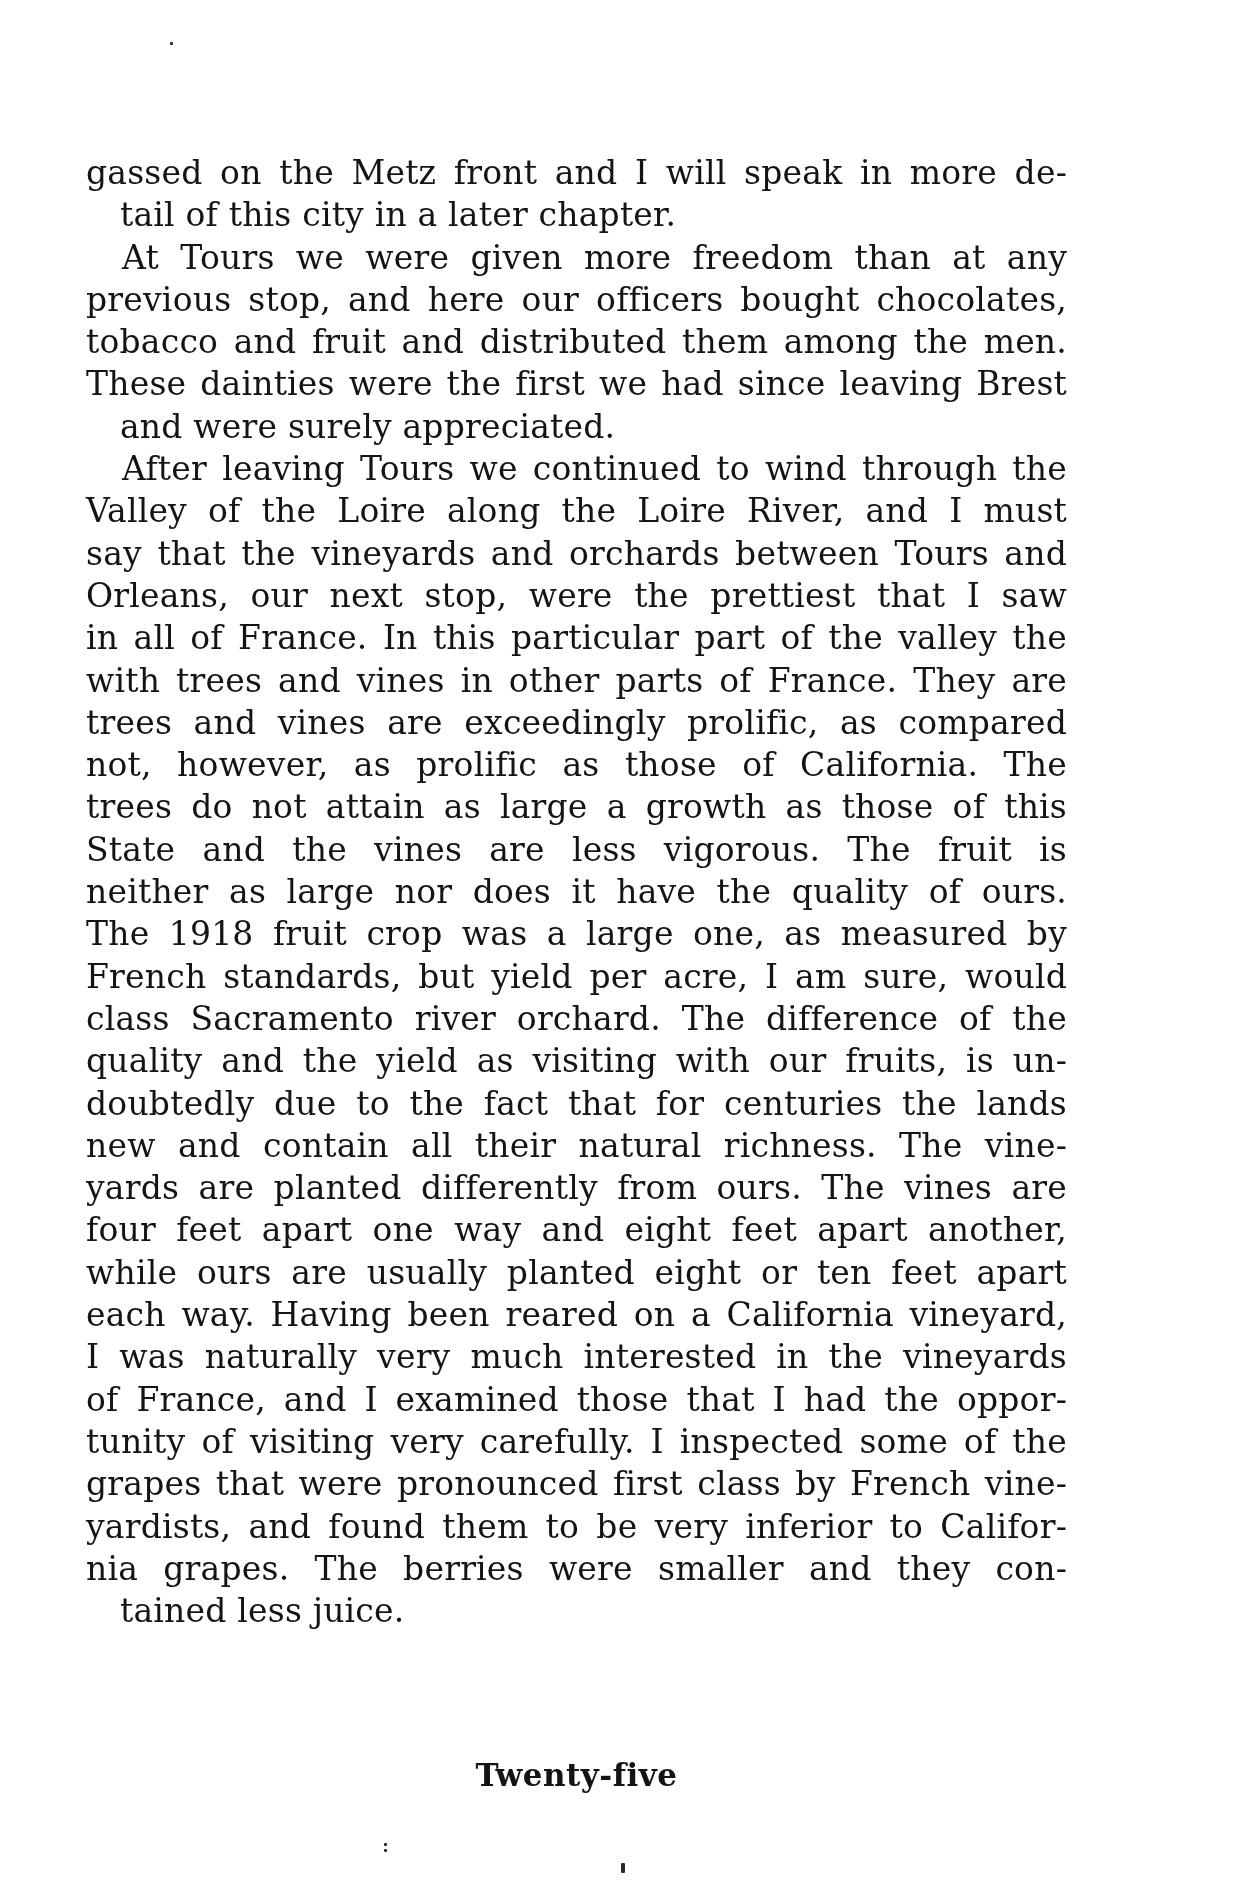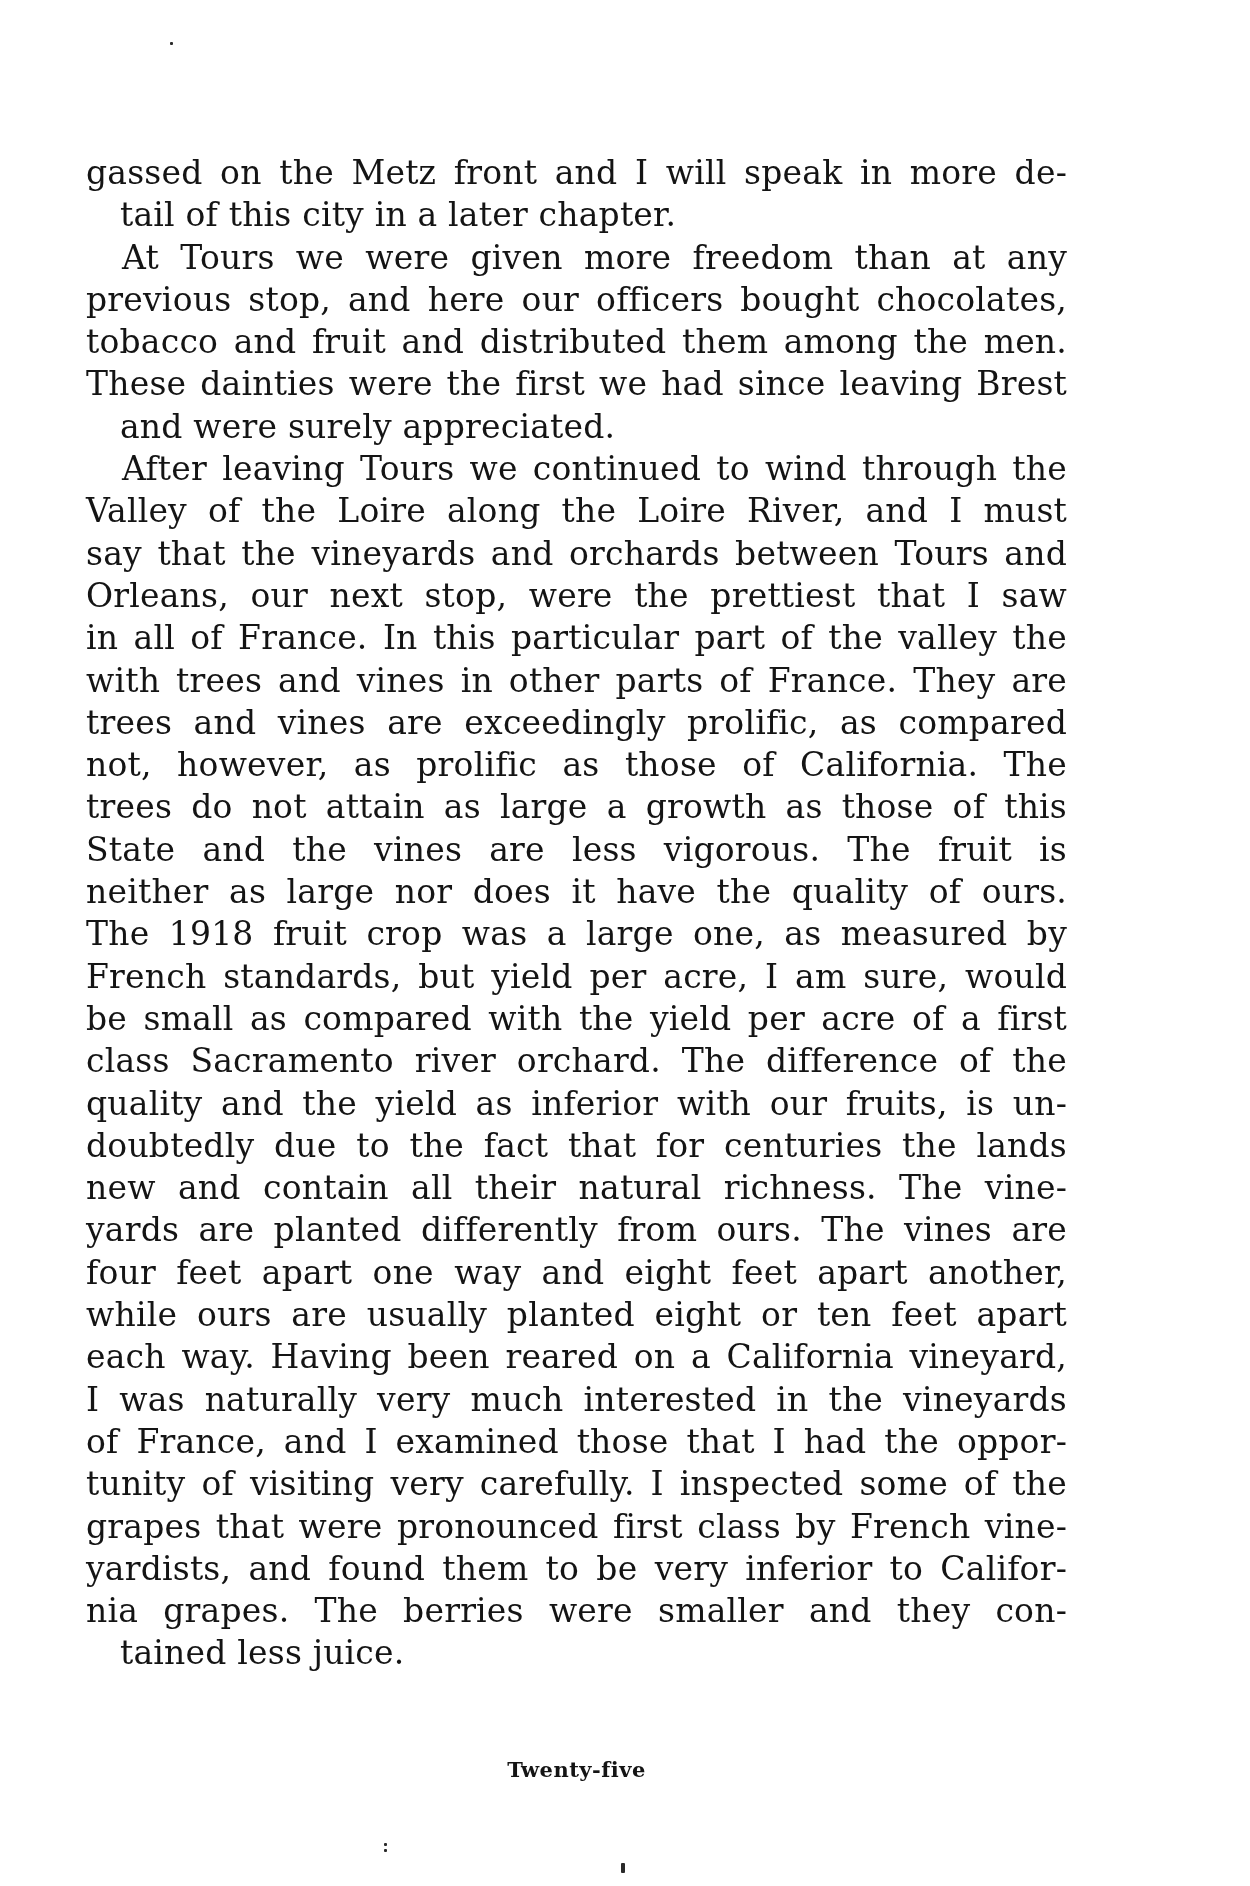--- a/index.html
+++ b/index.html
@@ -44,21 +44,21 @@
   .line.indent {
     text-indent: 36px;
   }
   .folio {
     position: absolute;
     left: 86px;
     top: 1757px;
     width: 981px;
     text-align: center;
     font-weight: bold;
-    font-size: 21px;
+    font-size: 31px;
     letter-spacing: 0.5px;
     color: #141414;
   }
   .speck {
     position: absolute;
     background: #2a2a2a;
     border-radius: 1px;
   }
 </style>
 </head>
@@ -79,23 +79,22 @@
       <div class="line">Orleans, our next stop, were the prettiest that I saw</div>
       <div class="line">in all of France. In this particular part of the valley the</div>
       <div class="line">with trees and vines in other parts of France. They are</div>
       <div class="line">trees and vines are exceedingly prolific, as compared</div>
       <div class="line">not, however, as prolific as those of California. The</div>
       <div class="line">trees do not attain as large a growth as those of this</div>
       <div class="line">State and the vines are less vigorous. The fruit is</div>
       <div class="line">neither as large nor does it have the quality of ours.</div>
       <div class="line">The 1918 fruit crop was a large one, as measured by</div>
       <div class="line">French standards, but yield per acre, I am sure, would</div>
-      <div class="line">be small as compared with the yield per acre of a first</div>
       <div class="line">class Sacramento river orchard. The difference of the</div>
-      <div class="line">quality and the yield as inferior with our fruits, is un-</div>
+      <div class="line">quality and the yield as visiting with our fruits, is un-</div>
       <div class="line">doubtedly due to the fact that for centuries the lands</div>
       <div class="line">new and contain all their natural richness. The vine-</div>
       <div class="line">yards are planted differently from ours. The vines are</div>
       <div class="line">four feet apart one way and eight feet apart another,</div>
       <div class="line">while ours are usually planted eight or ten feet apart</div>
       <div class="line">each way. Having been reared on a California vineyard,</div>
       <div class="line">I was naturally very much interested in the vineyards</div>
       <div class="line">of France, and I examined those that I had the oppor-</div>
       <div class="line">tunity of visiting very carefully. I inspected some of the</div>
       <div class="line">grapes that were pronounced first class by French vine-</div>

